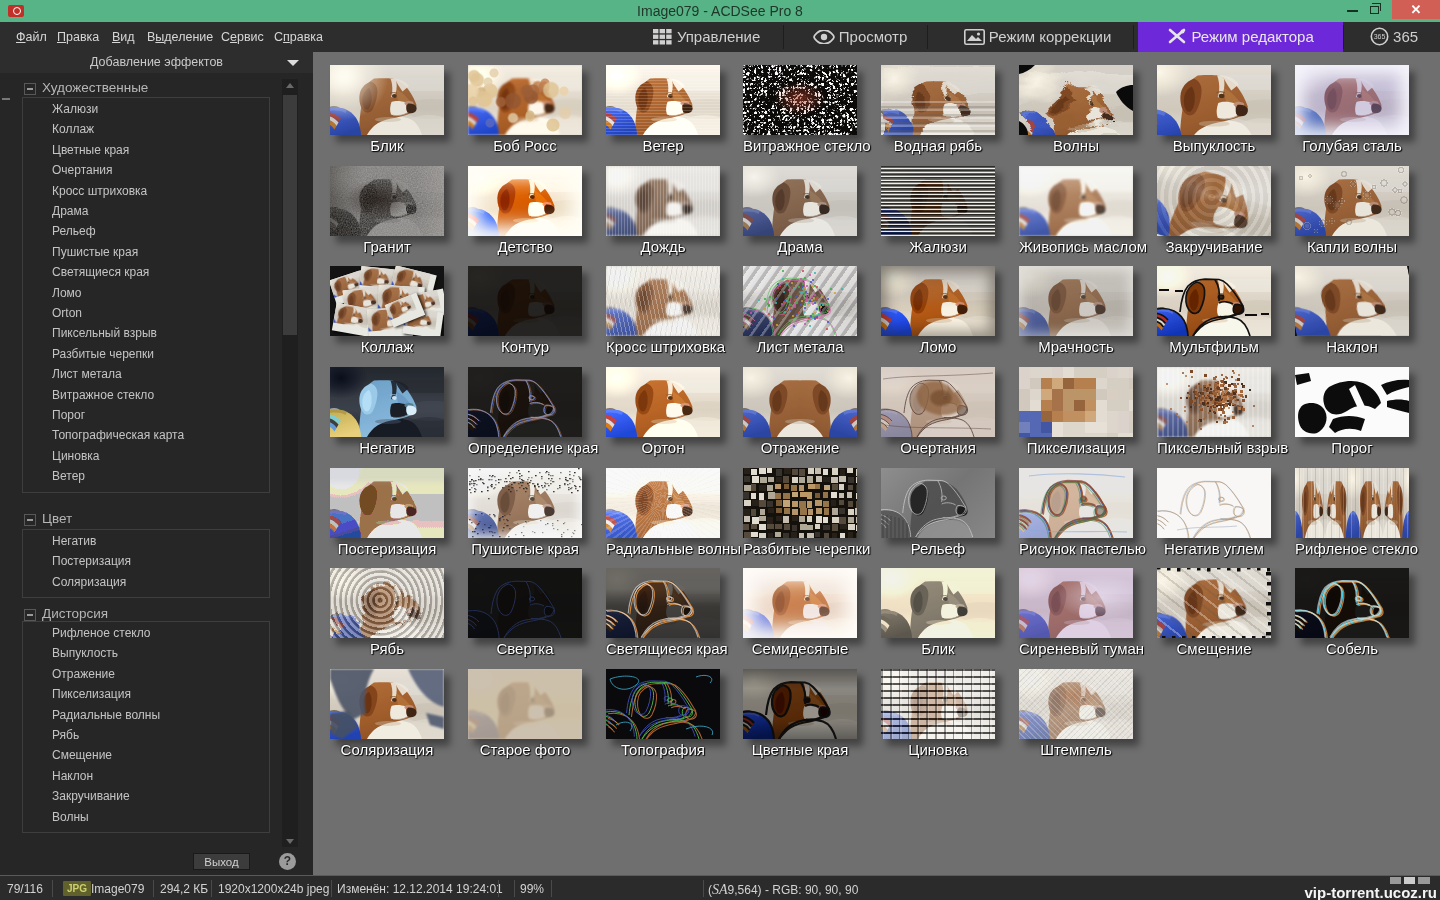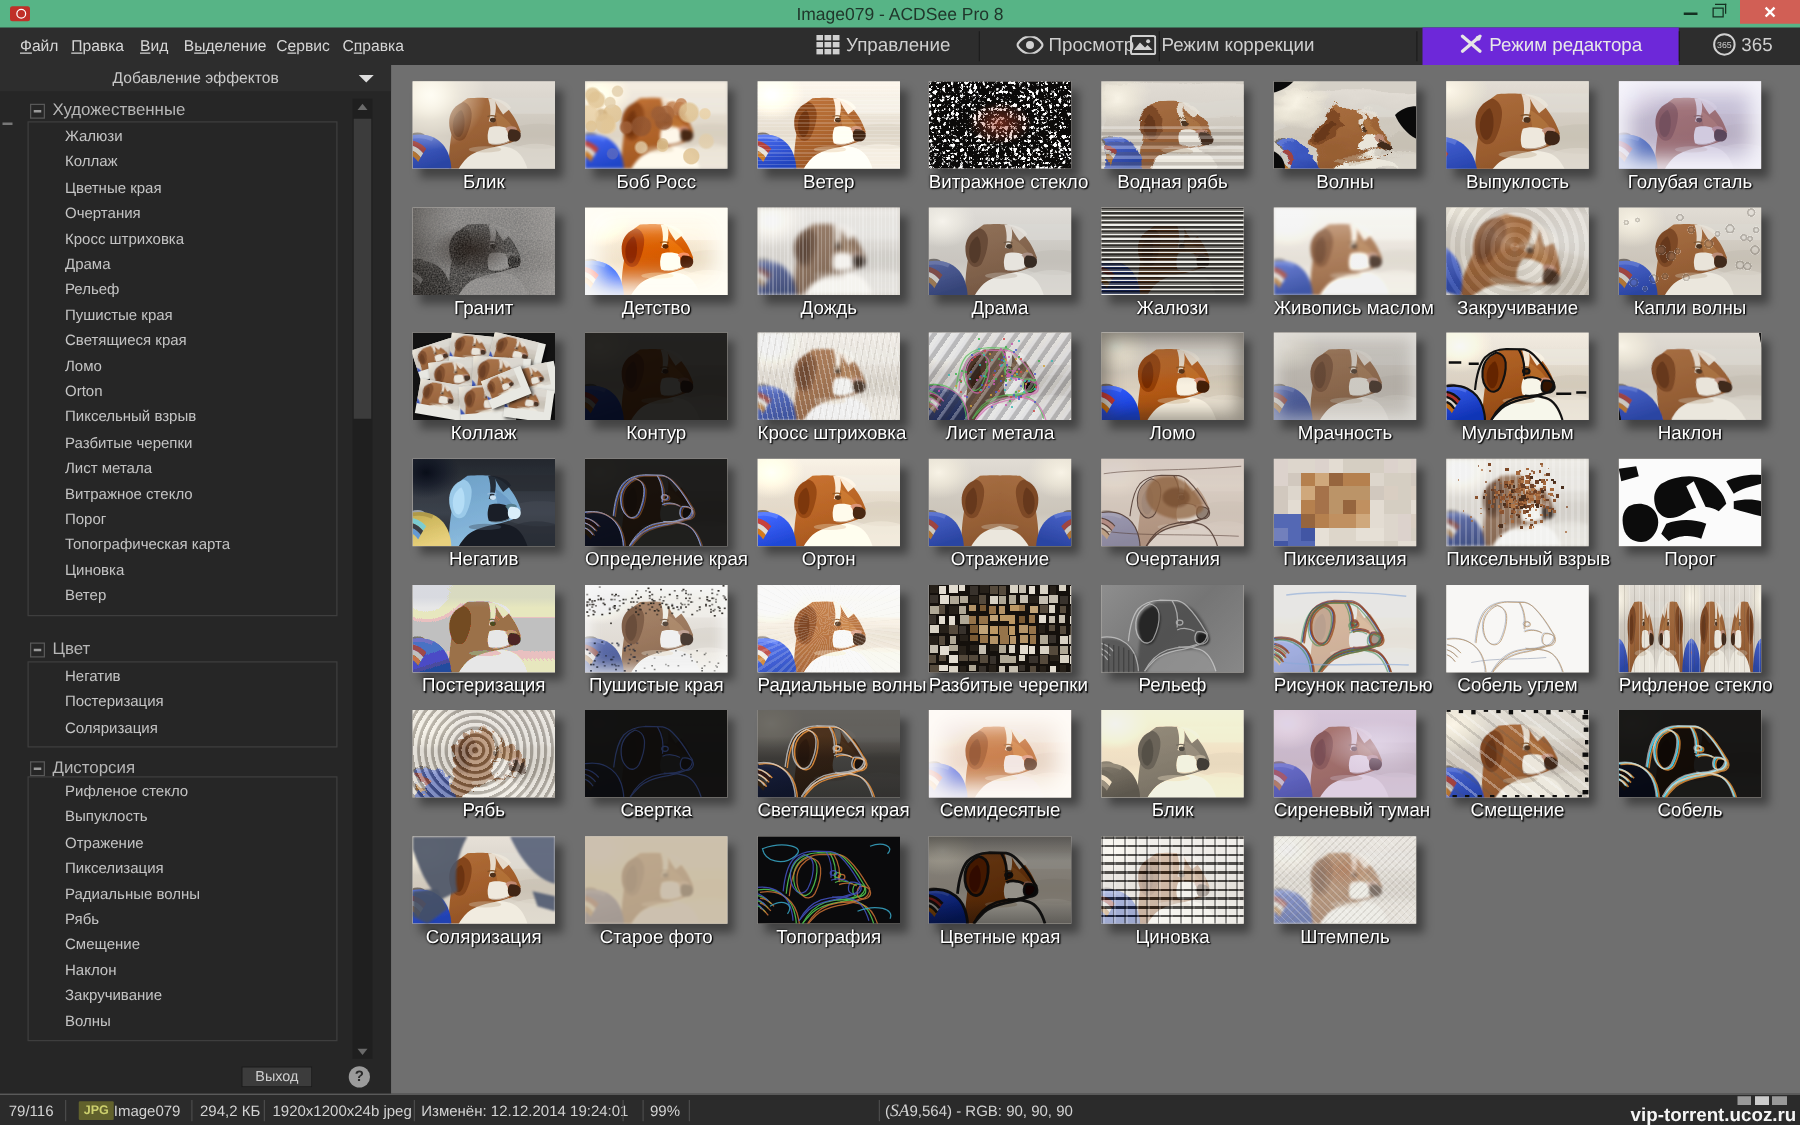--- a/index.html
+++ b/index.html
@@ -178,21 +178,21 @@
             <rect x="13.2" y="5.6" width="5.4" height="4.3"></rect>
             <rect x="0" y="11.2" width="5.4" height="4.3"></rect>
             <rect x="6.6" y="11.2" width="5.4" height="4.3"></rect>
             <rect x="13.2" y="11.2" width="5.4" height="4.3"></rect>
           </g>
         </svg>&nbsp;Управление</div>
       <div class="tab" style="left:793px;width:134px;text-align:center"><svg width="22" height="14" viewBox="0 0 22 14" style="vertical-align:-2px">
           <path d="M11,0 C17,0 21,6 21,7 C21,8 17,14 11,14 C5,14 1,8 1,7 C1,6 5,0 11,0 Z" fill="none" stroke="#d0d0d0" stroke-width="1.8"></path>
           <circle cx="11" cy="7" r="3.2" fill="#d0d0d0"></circle>
         </svg>&nbsp;Просмотр</div>
-      <div class="tab" style="left:904px;width:199px;"><svg width="21" height="16" viewBox="0 0 21 16" style="vertical-align:-3px">
+      <div class="tab" style="left:938px;width:199px;text-align:center"><svg width="21" height="16" viewBox="0 0 21 16" style="vertical-align:-3px">
           <rect x="0.8" y="0.8" width="19.4" height="14.4" rx="1.5" fill="none" stroke="#d0d0d0" stroke-width="1.6"></rect>
           <path d="M3,12 L8,6 L12,10 L14,8 L18,12 Z" fill="#d0d0d0"></path>
           <circle cx="14.5" cy="5" r="1.6" fill="#d0d0d0"></circle>
         </svg>&nbsp;Режим коррекции</div>
       <div class="tab active" style="left:1138px;width:205px;text-align:center"><svg width="20" height="18" viewBox="0 0 20 18" style="vertical-align:-3px">
           <g stroke="#e6e6e6" stroke-width="2.6" stroke-linecap="round">
             <path d="M3,3 L17,15"></path>
             <path d="M17,3 L3,15"></path>
           </g>
           <circle cx="15.5" cy="4.5" r="2" fill="#e6e6e6"></circle>
@@ -1619,21 +1619,21 @@
       <svg class="ov" width="114" height="70">
         <g fill="none" stroke-width="0.7">
           <g stroke="#9aa5b8" opacity="0.75">
             <use href="#dogline"></use>
             <path d="M20,62 C40,58 60,60 80,58"></path>
           </g>
           <use href="#dogline" stroke="#b08858" opacity="0.8" transform="translate(0.8,0.5)"></use>
         </g>
       </svg>
     </div>
-    <div class="cap">Собель углем</div>
+    <div class="cap">Негатив углем</div>
   </div>
 <div class="cell" style="left:1295px;top:468px">
     <div class="img">
       <div style="position:absolute;left:0px;top:0;width:30px;height:70px;overflow:hidden;">
         <svg width="30" height="70" viewBox="10 0 82 70" preserveAspectRatio="none">
           <use href="#dog"></use>
         </svg>
       </div>
       <div style="position:absolute;left:30px;top:0;width:28px;height:70px;overflow:hidden;transform:scaleX(-1);">
         <svg width="28" height="70" viewBox="10 0 82 70" preserveAspectRatio="none">

